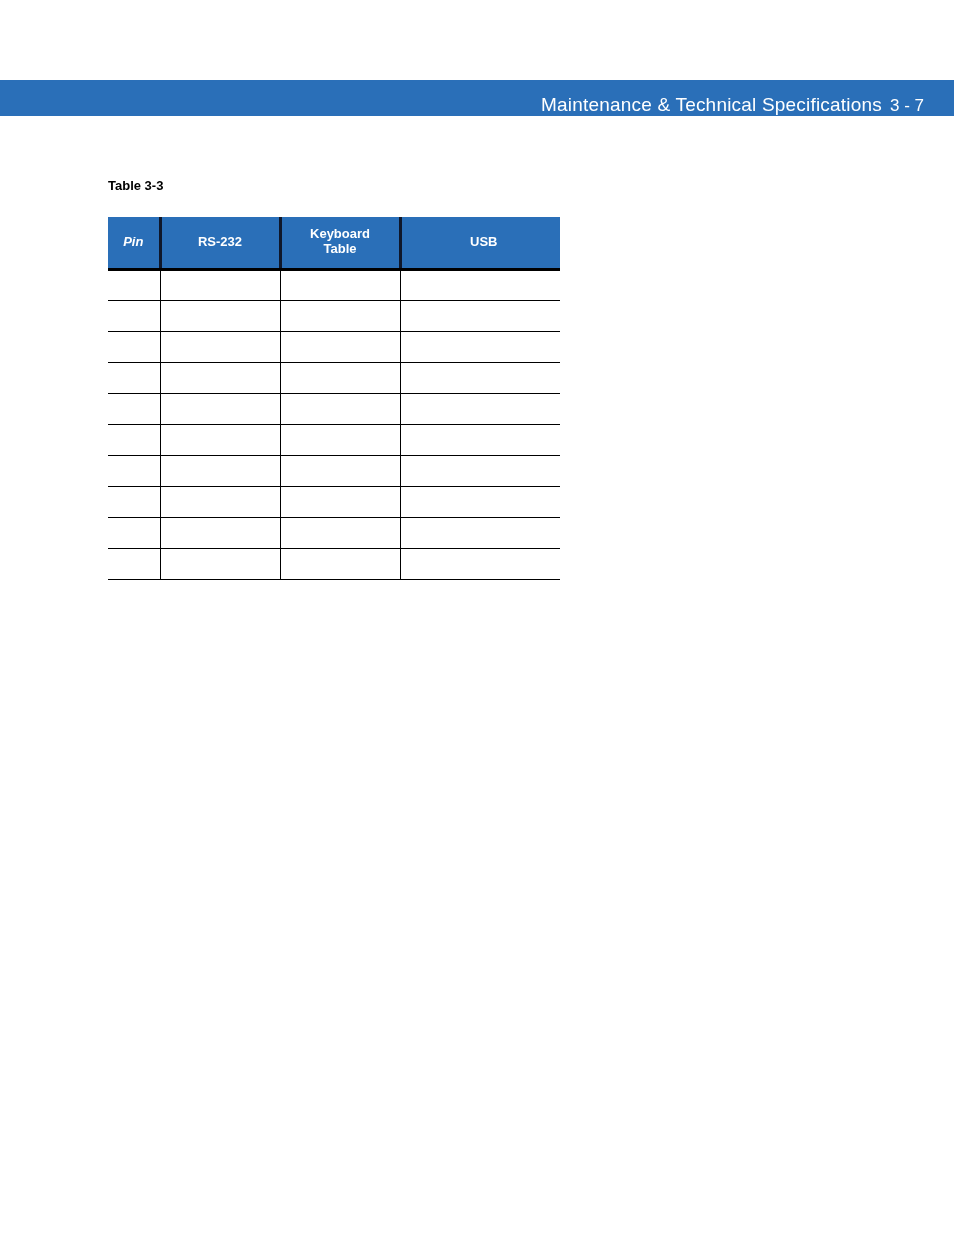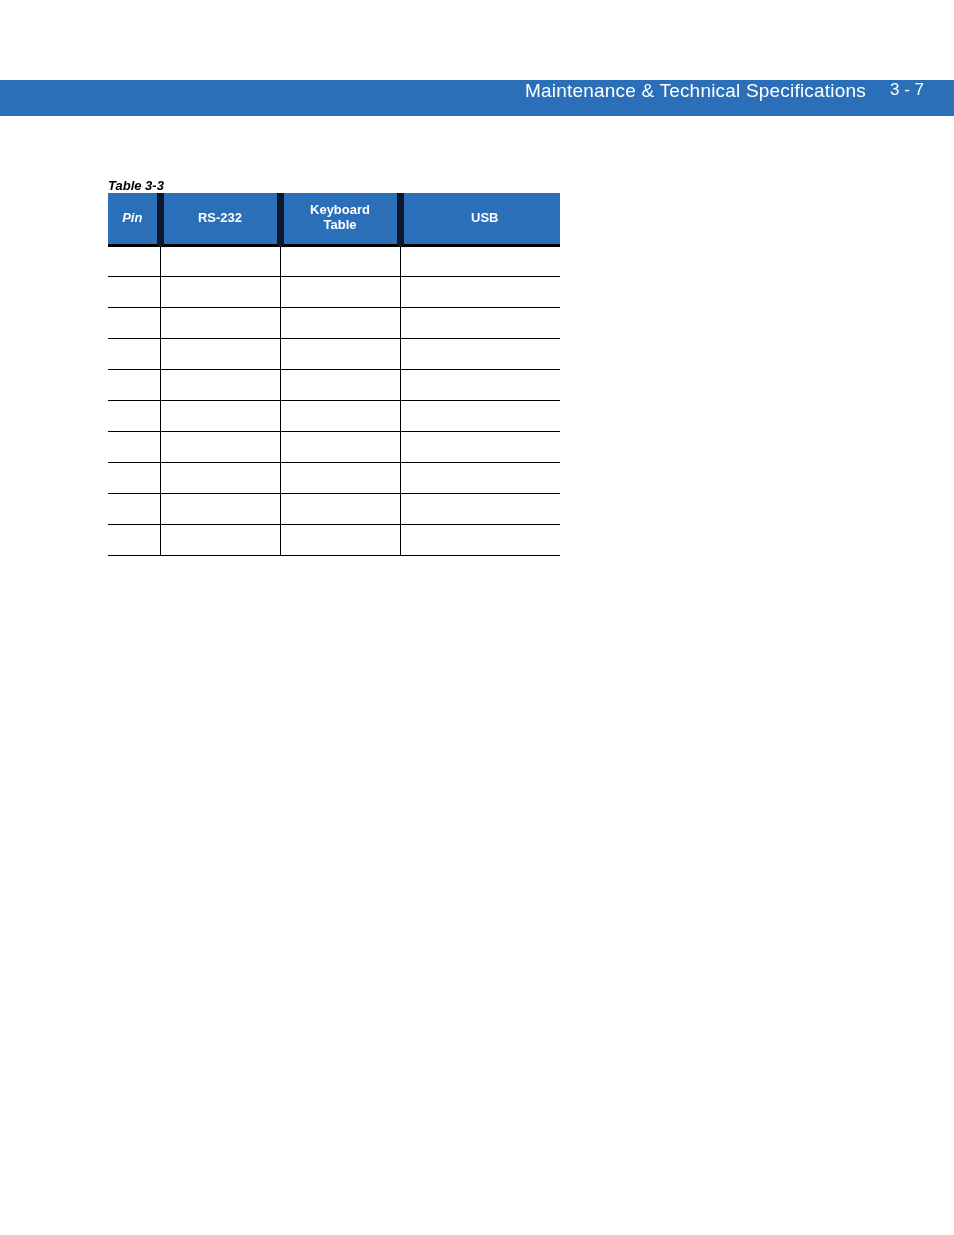--- a/index.html
+++ b/index.html
@@ -6,63 +6,62 @@
   html, body { width: 954px; height: 1235px; background: #ffffff; font-family: Arial, Helvetica, sans-serif; }
   .page { width: 954px; height: 1235px; position: relative; }
   .header-band {
     position: absolute;
     top: 80px;
     left: 0;
     right: 0;
     height: 36px;
     background: #2a6fb8;
     display: flex;
-    align-items: flex-start;
+    align-items: flex-end;
     justify-content: flex-end;
     padding-right: 30px;
   }
   .header-title {
     color: #ffffff;
     font-size: 19px;
     font-weight: 300;
     letter-spacing: 0.2px;
     font-family: "Helvetica Neue", Arial, sans-serif;
   }
   .header-page {
     color: #ffffff;
     font-size: 17px;
     font-weight: 300;
-    margin-left: 24px;
+    margin-left: 8px;
     font-family: "Helvetica Neue", Arial, sans-serif;
   }
   .content {
     position: absolute;
     top: 178px;
     left: 108px;
   }
   .table-caption {
     font-size: 13px;
     font-weight: bold;
     color: #000000;
-    margin-bottom: 0;
-    font-style: italic;
+    margin-bottom: 24px;
   }
   table.spec {
     border-collapse: collapse;
     table-layout: fixed;
   }
   table.spec thead th {
     background: #2a6fb8;
     color: #ffffff;
     font-weight: bold;
     font-size: 13px;
     text-align: center;
     vertical-align: middle;
     height: 52px;
-    border-left: 7px solid #0f172a;
+    border-left: 3px solid #0f172a;
     border-right: 1px solid #ffffff;
     border-bottom: 3px solid #000000;
     padding: 4px 6px;
     line-height: 1.15;
   }
   table.spec thead th:first-child { border-left: none; font-style: italic; }
   table.spec thead th:last-child { border-right: none; padding-left: 12px; }
   .col-pin { width: 52px; }
   .col-rs  { width: 120px; }
   .col-kw  { width: 120px; }

